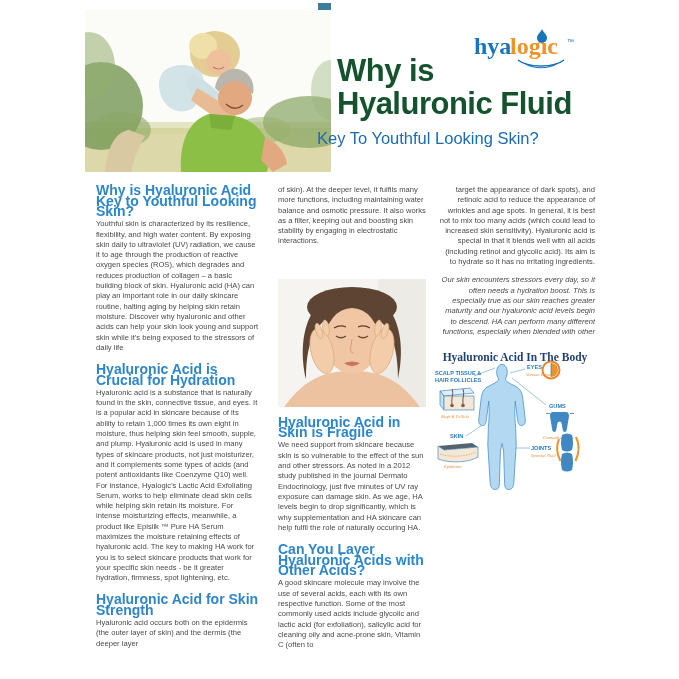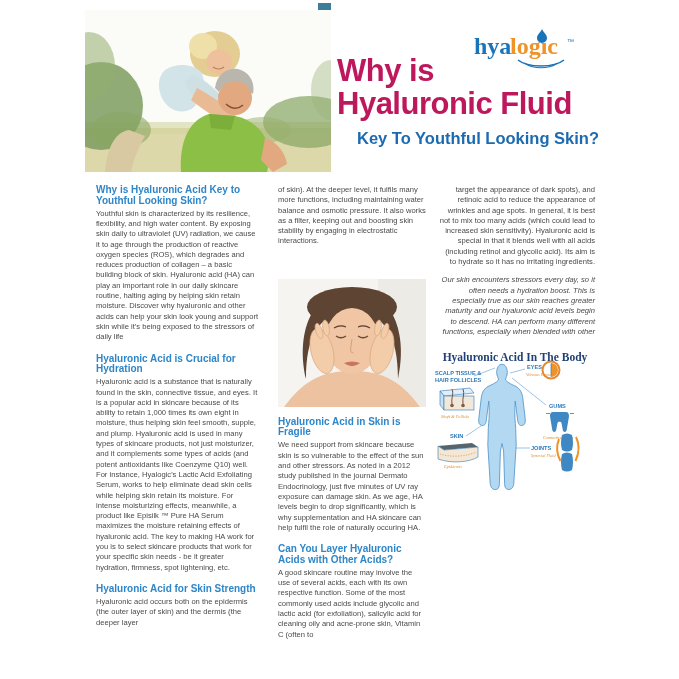--- a/index.html
+++ b/index.html
@@ -4,30 +4,30 @@
 <style>
   * { margin:0; padding:0; box-sizing:border-box; }
   html,body { background:#ffffff; }
   body { width:679px; height:679px; font-family:"Liberation Sans", sans-serif; }
   .canvas { position:relative; width:679px; height:679px; background:#ffffff; overflow:hidden; }
 
   
   .teal-sq { position:absolute; left:318px; top:3px; width:13px; height:13px; background:#3c7e99; }
   .couple-photo { position:absolute; left:85px; top:10px; width:246px; height:162px; overflow:hidden; }
   .logo { position:absolute; left:474px; top:28px; width:104px; }
-  .title { position:absolute; left:337px; top:54px; width:260px; color:#be185d; font-weight:bold; font-size:31px; line-height:33px; letter-spacing:-0.5px; }
-  .subtitle { position:absolute; left:357px; top:128px; width:260px; color:#1c6bb2; font-weight:bold; font-size:16.5px; line-height:20px; }
+  .title { position:absolute; left:337px; top:54px; width:260px; color:#14532d; font-weight:bold; font-size:31px; line-height:33px; letter-spacing:-0.5px; }
+  .subtitle { position:absolute; left:317px; top:128px; width:260px; color:#1c6bb2; font-weight:normal; font-size:16.5px; line-height:20px; }
 
   
   .col { position:absolute; top:185px; }
   .col-left  { left:96px;  width:163px; }
   .col-mid   { left:278px; width:148px; }
   .col-right { left:437px; width:158px;text-align:right; }
   .sec { margin-bottom:11px; }
-  .sec-heading { font-size:10px; line-height:10.6px; font-weight:bold; color:#2e86c8; margin-bottom:2.5px; }
+  .sec-heading { font-size:14px; line-height:10.6px; font-weight:bold; color:#2e86c8; margin-bottom:2.5px; }
   .p { font-size:7.6px; line-height:10.3px; color:#4a4a4a; }
   .p + .p { margin-top:8px;font-style:italic; }
 
   .face-photo { width:148px; height:128px; margin-top:32px; margin-bottom:10px; overflow:hidden; }
   .diagram { width:166px; margin:12px 0 7px -5px; }
   svg { display:block; }
 </style>
 </head>
 <body>
 
@@ -139,21 +139,21 @@
         </g>
       </svg>
     </div>
 
     <div class="sec">
       <div class="sec-heading">Hyaluronic Acid in Skin is Fragile</div>
       <div class="p">We need support from skincare because skin is so vulnerable to the effect of the sun and other stressors. As noted in a 2012 study published in the journal Dermato Endocrinology, just five minutes of UV ray exposure can damage skin. As we age, HA levels begin to drop significantly, which is why supplementation and HA skincare can help fulfil the role of naturally occuring HA.</div>
     </div>
     <div class="sec">
       <div class="sec-heading">Can You Layer Hyaluronic Acids with Other Acids?</div>
-      <div class="p">A good skincare routine may involve the use of several acids, each with its own respective function. Some of the most commonly used acids include glycolic and lactic acid (for exfoliation), salicylic acid for cleaning oily and acne-prone skin, Vitamin C (often to</div>
+      <div class="p">A good skincare molecule may involve the use of several acids, each with its own respective function. Some of the most commonly used acids include glycolic and lactic acid (for exfoliation), salicylic acid for cleaning oily and acne-prone skin, Vitamin C (often to</div>
     </div>
   </div>
 
   <div class="col col-right">
     <div class="p">target the appearance of dark spots), and retinoic acid to reduce the appearance of wrinkles and age spots. In general, it is best not to mix too many acids (which could lead to increased skin sensitivity). Hyaluronic acid is special in that it blends well with all acids (including retinol and glycolic acid). Its aim is to hydrate so it has no irritating ingredients.</div>
     <div class="p">Our skin encounters stressors every day, so it often needs a hydration boost. This is especially true as our skin reaches greater maturity and our hyaluronic acid levels begin to descend. HA can perform many different functions, especially when blended with other</div>
 
     <div class="diagram">
       <svg viewBox="0 0 166 158" width="166" height="158">
         <rect width="166" height="158" fill="#ffffff"></rect>

